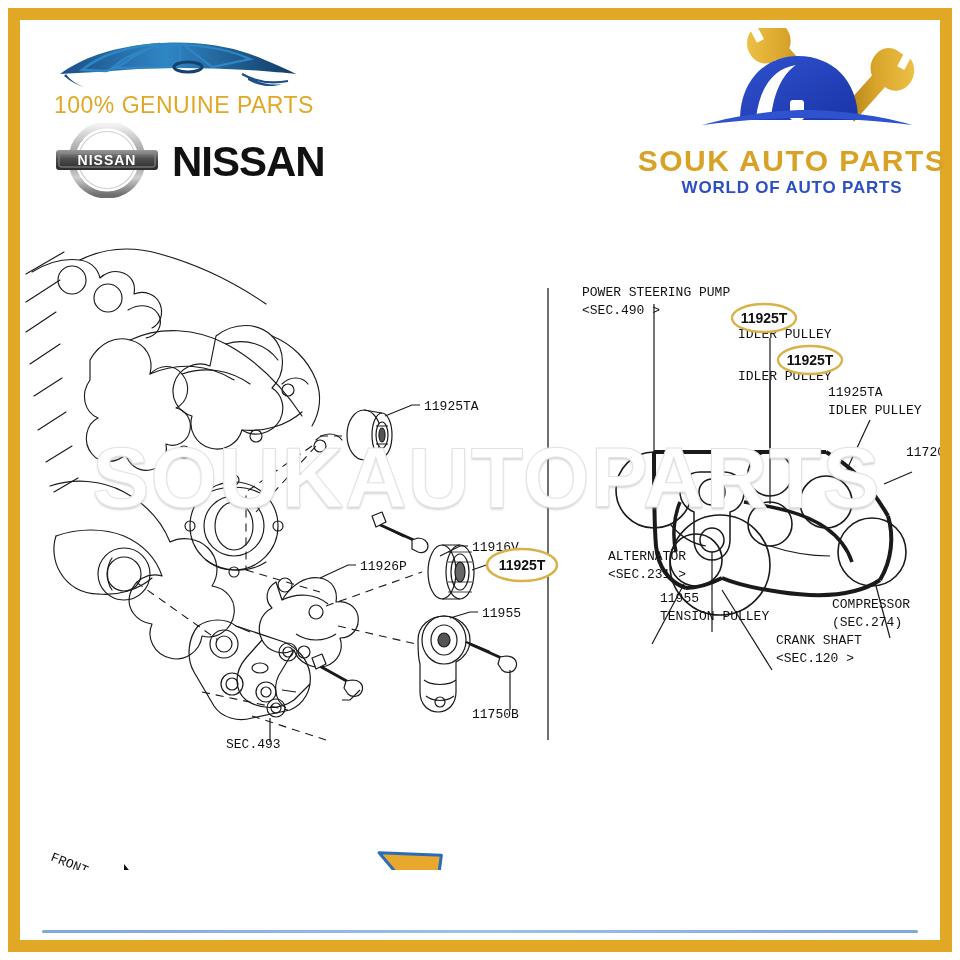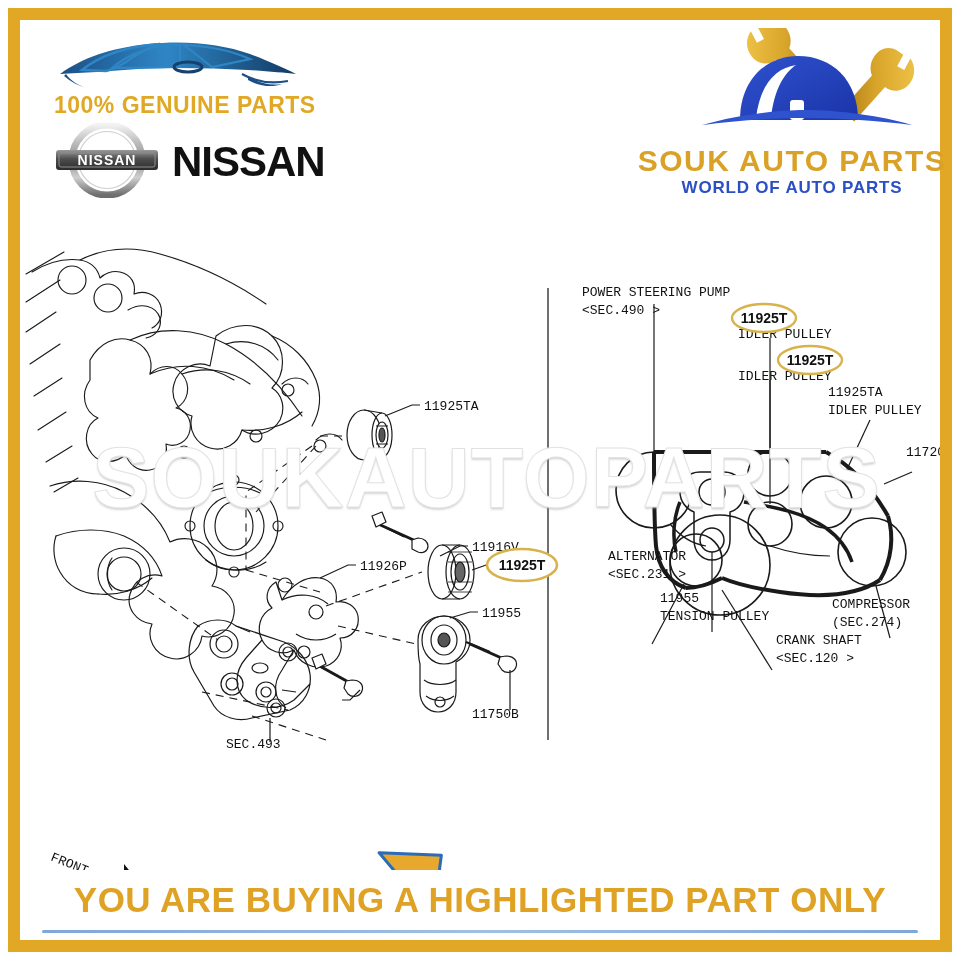--- a/index.html
+++ b/index.html
@@ -26,21 +26,21 @@
   }
   
   #header{
     position:absolute;left:20px;top:20px;width:920px;height:215px;
   }
   
   #brand-left{position:absolute;left:12px;top:8px;width:420px;height:200px;}
   #car-silhouette{position:absolute;left:20px;top:6px;width:255px;height:62px;}
   #genuine-text{
     position:absolute;left:22px;top:64px;
-    font-size:23px;font-weight:bold;color:#e0a824;
+    font-size:23px;font-weight:normal;color:#e0a824;
     letter-spacing:0.5px;font-family:"Liberation Sans", sans-serif;
   }
   #nissan-badge{position:absolute;left:18px;top:95px;width:115px;height:75px;}
   #nissan-word{
     position:absolute;left:140px;top:110px;
     font-size:42px;font-weight:bold;color:#111;
     letter-spacing:-1px;font-family:"Liberation Sans", sans-serif;
   }
   
   #brand-right{position:absolute;left:600px;top:6px;width:344px;height:200px;}
@@ -460,17 +460,16 @@
       <g>
         <ellipse cx="790" cy="120" rx="32" ry="14" fill="#ffffff" stroke="#d8b24a" stroke-width="2.4"></ellipse>
         <text x="790" y="125" text-anchor="middle" class="hl-text">11925T</text>
       </g>
     </svg>
 
     <div id="watermark">SOUKAUTOPARTS</div>
   </div>
 
   <div id="footer">
-    <div id="footer-text">YOU ARE BUYING A HIGHLIGHTED PART ONLY</div>
     <div id="footer-rule"></div>
   </div>
 
 </div>
 
 </body></html>

